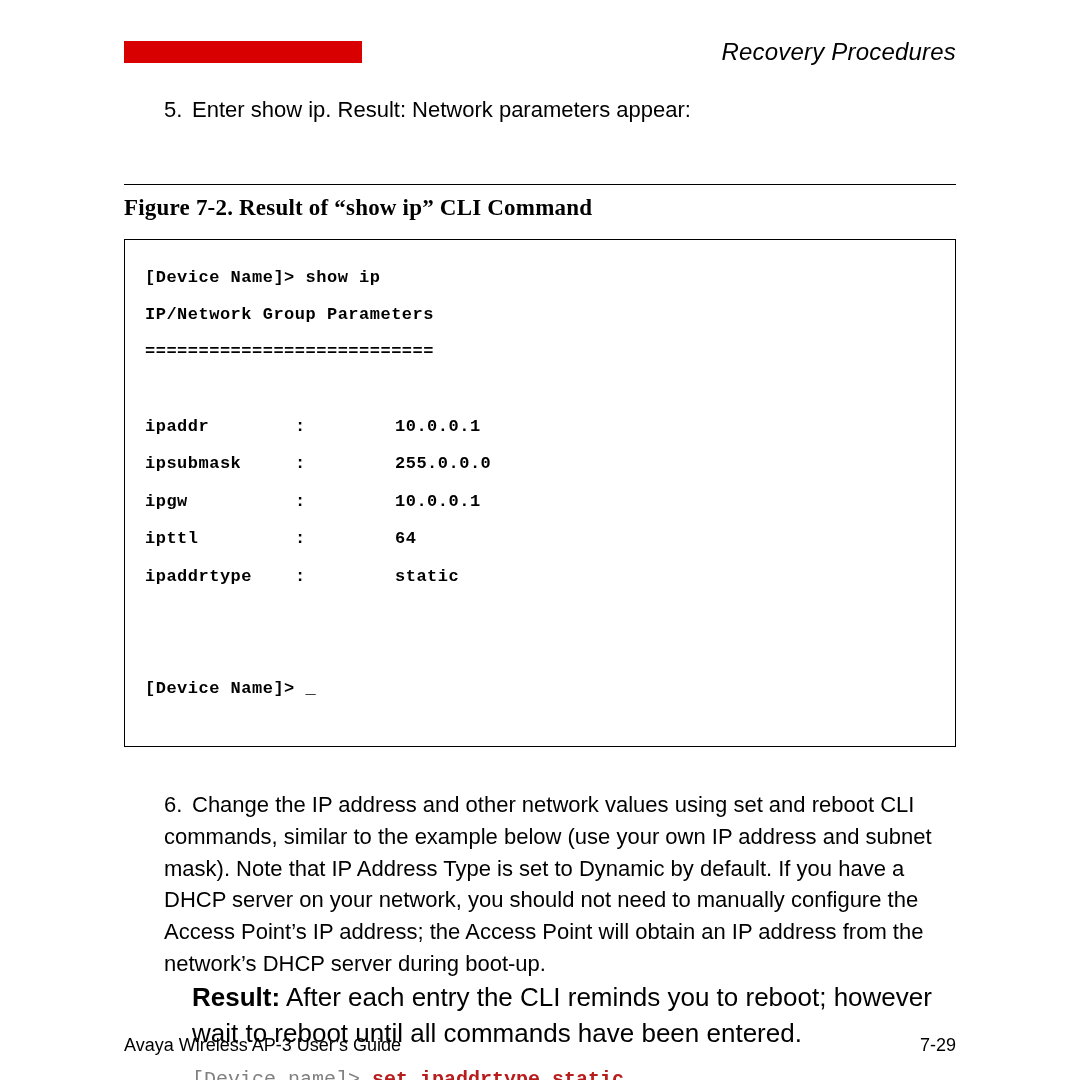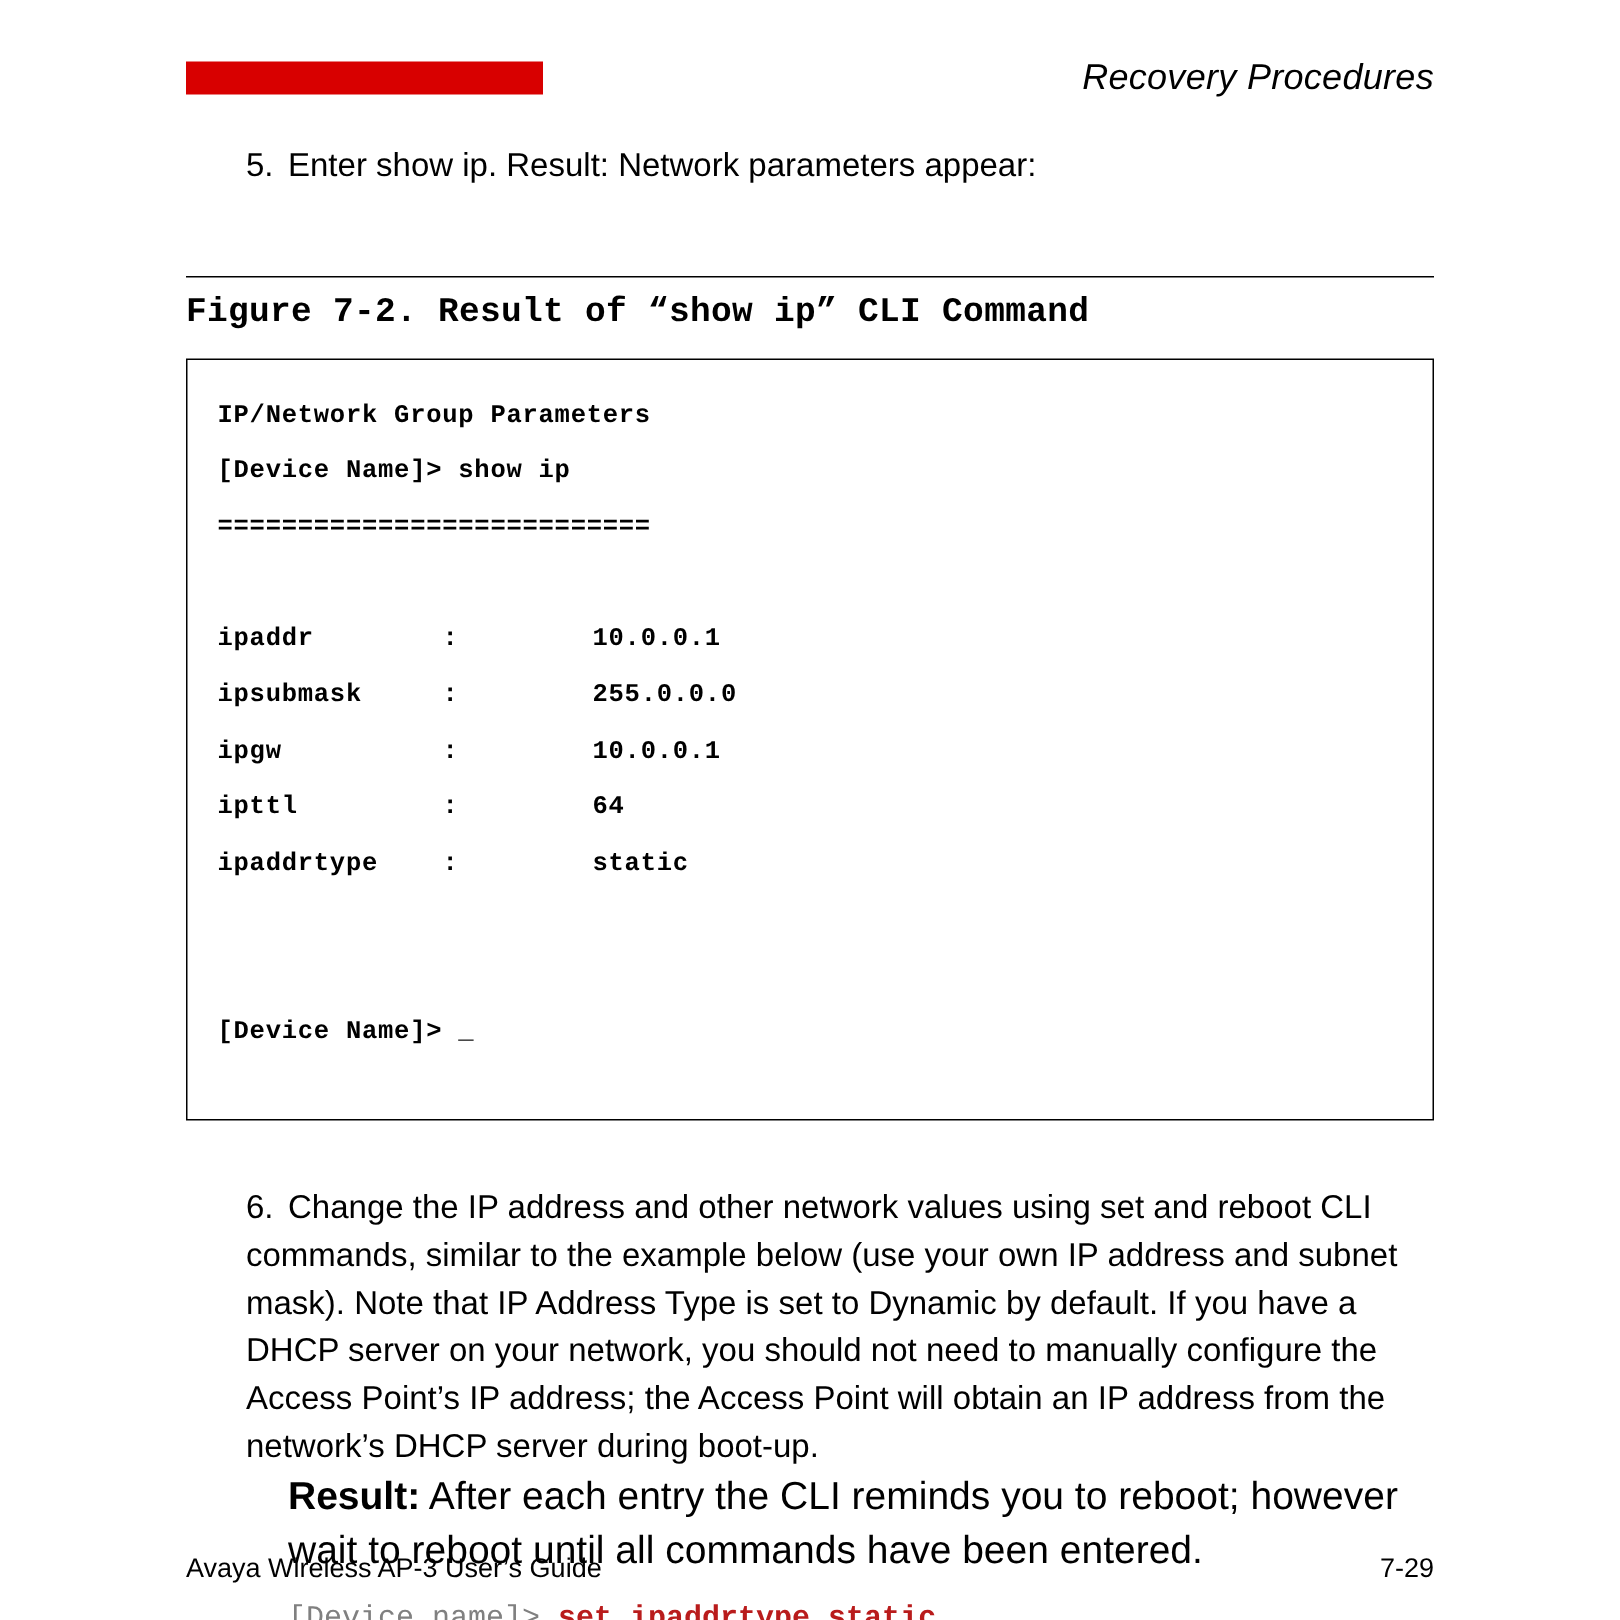--- a/index.html
+++ b/index.html
@@ -5,21 +5,21 @@
 * { margin: 0; padding: 0; box-sizing: border-box; }
 body { width: 1080px; height: 1080px; background: #fff; font-family: Arial, Helvetica, sans-serif; color: #000; position: relative; }
 .page { padding: 38px 124px 0 124px; }
 .header { display: flex; justify-content: space-between; align-items: center; margin-bottom: 28px; }
 .redbar { width: 238px; height: 22px; background: #d80000; }
 .htitle { font-style: italic; font-size: 24px; letter-spacing: 0.2px; }
 .step { margin-left: 40px; font-size: 22px; line-height: 1.45; }
 .step .num { display: inline-block; width: 28px; }
 .step b { font-weight: normal; }
 .hr { border: 0; border-top: 1px solid #000; margin: 58px 0 10px 0; }
-.figtitle { font-family: Liberation Mono, monospace; font-weight: bold; font-size: 23px; margin-bottom: 18px; letter-spacing: 0.2px; }
+.figtitle { font-family: Liberation Serif, serif; font-weight: bold; font-size: 23px; margin-bottom: 18px; letter-spacing: 0.2px; }
 .clibox { border: 1px solid #000; padding: 10px 16px 10px 20px; font-family: "Courier New", monospace; font-size: 17px; font-weight: bold; line-height: 1.1; letter-spacing: 0.5px; margin-bottom: 42px; white-space: pre; }
 .cliline span.k { display: inline-block; width: 150px; }
 .cliline span.c { display: inline-block; width: 100px; }
 .prompt2 { font-family: "Courier New", monospace; font-size: 20px; color: #808080; margin-left: 68px; margin-bottom: 8px; }
 .prompt2 b { color: #b91c1c; font-weight: bold; }
 .para { margin-left: 68px; font-size: 26px; line-height: 1.38; margin-bottom: 16px; }
 .footer { position: absolute; bottom: 24px; left: 124px; right: 124px; display: flex; justify-content: space-between; font-size: 18px; }
 </style>
 </head>
 <body>
@@ -32,22 +32,22 @@
 
   <div class="step">
     <span class="num">5.</span><span>Enter </span><b>show ip</b><span>. Result: Network parameters appear:</span>
   </div>
 
   <hr class="hr">
 
   <div class="figtitle">Figure 7-2.    Result of “show ip” CLI Command</div>
 
   <div class="clibox">
+<div>[Device Name]&gt; show ip</div>
 <div>IP/Network Group Parameters</div>
-<div>[Device Name]&gt; show ip</div>
 <div>===========================</div>
 <div>&nbsp;</div>
 <div class="cliline"><span class="k">ipaddr</span><span class="c">:</span><span>10.0.0.1</span></div>
 <div class="cliline"><span class="k">ipsubmask</span><span class="c">:</span><span>255.0.0.0</span></div>
 <div class="cliline"><span class="k">ipgw</span><span class="c">:</span><span>10.0.0.1</span></div>
 <div class="cliline"><span class="k">ipttl</span><span class="c">:</span><span>64</span></div>
 <div class="cliline"><span class="k">ipaddrtype</span><span class="c">:</span><span>static</span></div>
 <div>&nbsp;</div>
 <div>&nbsp;</div>
 <div>[Device Name]&gt; _</div>

